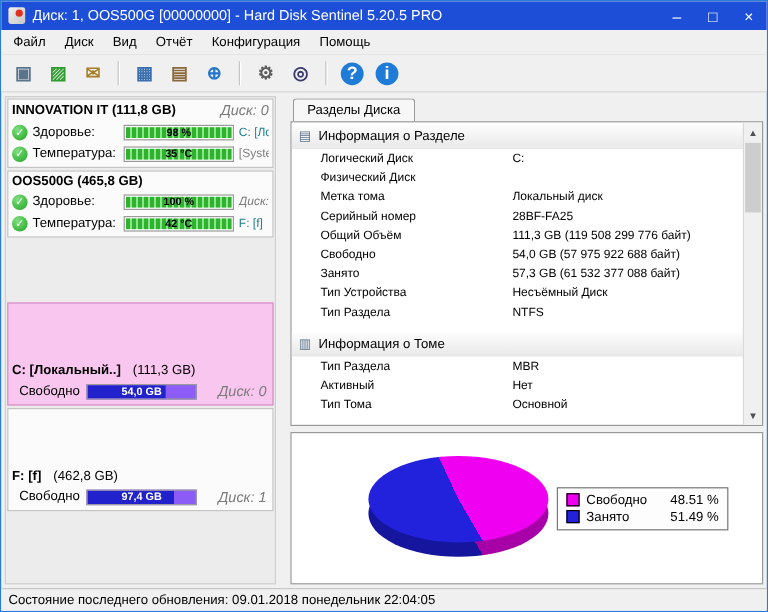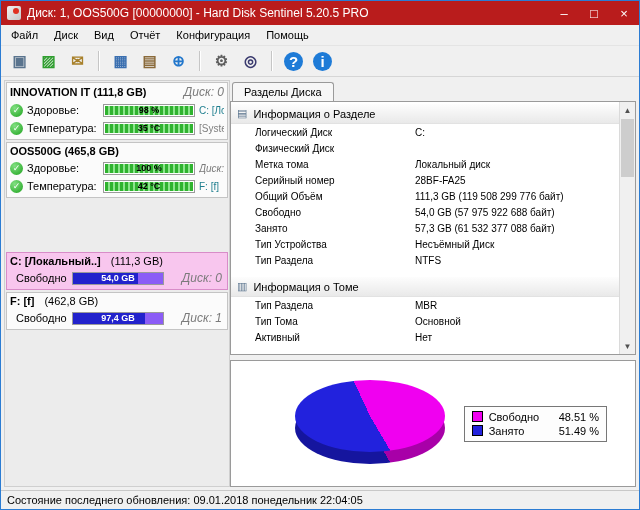--- a/index.html
+++ b/index.html
@@ -3,56 +3,56 @@
 <meta charset="utf-8">
 <style>
   html,body{margin:0;padding:0;background:#9a9a9a;}
   .window,.window *{box-sizing:border-box;}
   .window{
     width:640px;height:510px;background:#f0f0f0;border:1px solid #2b7cd3;
     display:flex;flex-direction:column;font-family:"Liberation Sans",sans-serif;
     color:#000;overflow:hidden;
   }
   
-  .titlebar{height:24px;flex:0 0 auto;background:#b91c1c;color:#fff;display:flex;align-items:center;padding-left:6px;font-size:12px;}
+  .titlebar{height:24px;flex:0 0 auto;background:#1d4ed8;color:#fff;display:flex;align-items:center;padding-left:6px;font-size:12px;}
   .app-icon{width:14px;height:14px;margin-right:6px;border-radius:2px;background:linear-gradient(135deg,#f2f2f2,#c7c7c7);position:relative;flex:0 0 auto;}
   .app-icon::after{content:"";position:absolute;right:2px;top:2px;width:6px;height:6px;border-radius:50%;background:#e03020;}
   .title-text{flex:1;white-space:nowrap;overflow:hidden;}
   .win-controls{display:flex;height:100%;flex:0 0 auto;}
   .wc{width:30px;display:flex;align-items:center;justify-content:center;font-size:13px;}
   
   .menubar{height:21px;flex:0 0 auto;background:#f0f0f0;display:flex;align-items:center;font-size:11px;padding-left:2px;border-bottom:1px solid #e4e4e4;}
   .menu-item{padding:3px 8px;}
   
   .toolbar{height:31px;flex:0 0 auto;background:#f0f0f0;display:flex;align-items:center;padding:0 4px;border-bottom:1px solid #d6d6d6;}
   .tb-icon{width:27px;height:25px;display:flex;align-items:center;justify-content:center;margin:0 1px;border-radius:3px;}
   .tb-glyph{width:19px;height:19px;display:flex;align-items:center;justify-content:center;font-size:15px;font-weight:bold;border-radius:50%;}
   .tb-sep{width:2px;height:20px;border-left:1px solid #c6c6c6;border-right:1px solid #fff;margin:0 6px;}
   
-  .content{flex:1;display:flex;gap:0;padding:3px;min-height:0;}
+  .content{flex:1;display:flex;gap:12px;padding:3px;min-height:0;}
   
   .sidebar{width:226px;flex:0 0 auto;background:#ececec;border:1px solid #cfcfcf;padding:1px;display:flex;flex-direction:column;}
   .disk-panel,.part-panel{background:#fbfbfb;border:1px solid #c4c4c4;margin-bottom:2px;padding:2px 3px;}
   .dp-header{display:flex;align-items:center;font-size:11px;margin-bottom:2px;gap:4px;}
   .dp-name{font-weight:bold;flex:1;white-space:nowrap;overflow:hidden;}
   .disk-label{font-style:italic;color:#7a7a7a;font-size:12px;white-space:nowrap;}
   .dp-row{display:flex;align-items:center;height:18px;font-size:11px;gap:4px;}
   .check-icon{width:13px;height:13px;flex:0 0 auto;border-radius:50%;background:radial-gradient(circle at 35% 30%,#82e082,#1da21d);color:#fff;font-size:9px;display:flex;align-items:center;justify-content:center;}
   .dp-label{width:72px;flex:0 0 auto;white-space:nowrap;}
   .gbar{width:92px;height:13px;flex:0 0 auto;border:1px solid #9a9a9a;background:#fff;position:relative;display:flex;align-items:center;justify-content:center;}
   .gbar::before{content:"";position:absolute;inset:1px;background:repeating-linear-gradient(90deg,#2fb32f 0 3px,#8ce48c 3px 5px);}
   .gbar-text{position:relative;z-index:1;font-size:9px;font-weight:bold;}
   .dp-right{flex:1;font-size:10px;white-space:nowrap;overflow:hidden;color:#1f7f8f;}
   .dp-right.gray{color:#7f7f7f;}
   .dp-right.as-disk-label{font-style:italic;color:#7a7a7a;}
   .sidebar-spacer{height:52px;}
   .part-panel.selected{background:#f8c6ee;border-color:#d88cc8;}
   .pp-header{display:flex;align-items:flex-end;font-size:11px;gap:10px;margin-bottom:2px;}
   .pp-name{font-weight:bold;white-space:nowrap;}
-  .pp-size{white-space:nowrap;}
+  .pp-size{white-space:nowrap;margin-top:48px;}
   .pp-row{display:flex;align-items:center;height:18px;font-size:11px;gap:4px;}
   .pp-label{width:58px;flex:0 0 auto;padding-left:6px;}
   .pbar{width:92px;height:13px;flex:0 0 auto;border:1px solid #9a9a9a;background:#8b5cf6;position:relative;overflow:hidden;}
   .pbar-fill{position:absolute;left:0;top:0;bottom:0;background:#2222cc;}
   .pbar-text{position:absolute;inset:0;display:flex;align-items:center;justify-content:center;color:#fff;font-size:9px;font-weight:bold;}
   .pp-right{flex:1;text-align:right;padding-right:2px;}
   
   .main{flex:1;display:flex;flex-direction:column;min-width:0;}
   .tabstrip{height:21px;flex:0 0 auto;display:flex;align-items:flex-end;padding-left:2px;}
   .tab{background:#f7f7f7;border:1px solid #9a9a9a;border-bottom:none;border-radius:3px 3px 0 0;padding:3px 11px;font-size:11px;margin-top:32px;}
@@ -311,27 +311,27 @@
               <span class="sec-icon">▥</span>
               <span>Информация о Томе</span>
             </div>
             <div>
   <div class="info-row">
     <span class="info-key">Тип Раздела</span>
     <span class="info-value">MBR</span>
   </div>
 
   <div class="info-row">
+    <span class="info-key">Активный</span>
+    <span class="info-value">Нет</span>
+  </div>
+
+  <div class="info-row">
     <span class="info-key">Тип Тома</span>
     <span class="info-value">Основной</span>
-  </div>
-
-  <div class="info-row">
-    <span class="info-key">Активный</span>
-    <span class="info-value">Нет</span>
   </div>
 </div>
           </div>
         </div>
         <div class="scrollbar">
           <span class="sb-arrow sb-top">▲</span>
           <span class="sb-thumb"></span>
           <span class="sb-arrow sb-bottom">▼</span>
         </div>
       </div>

